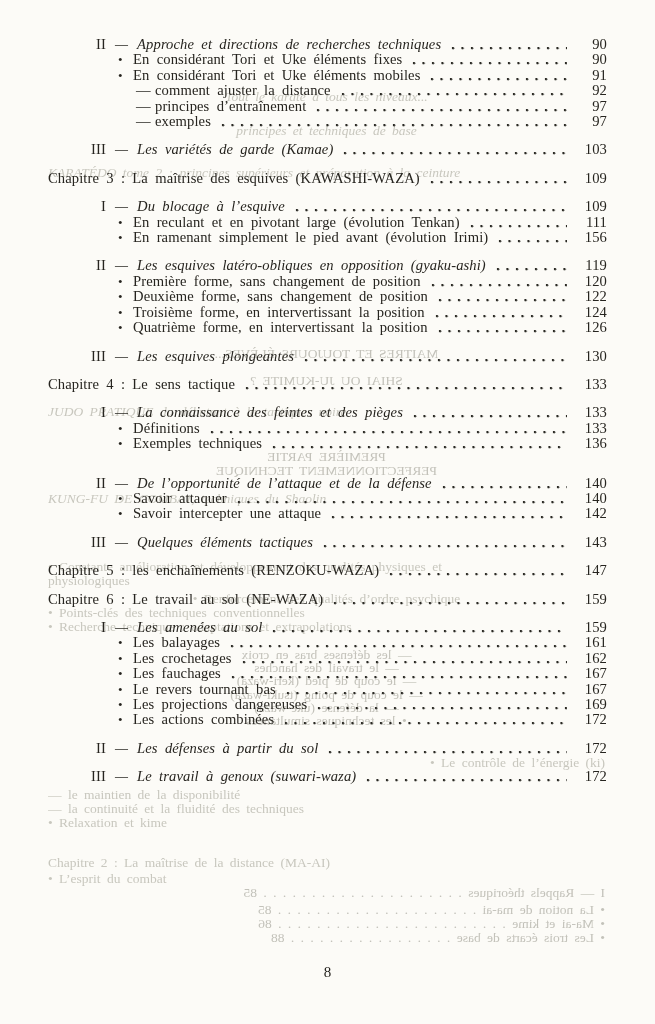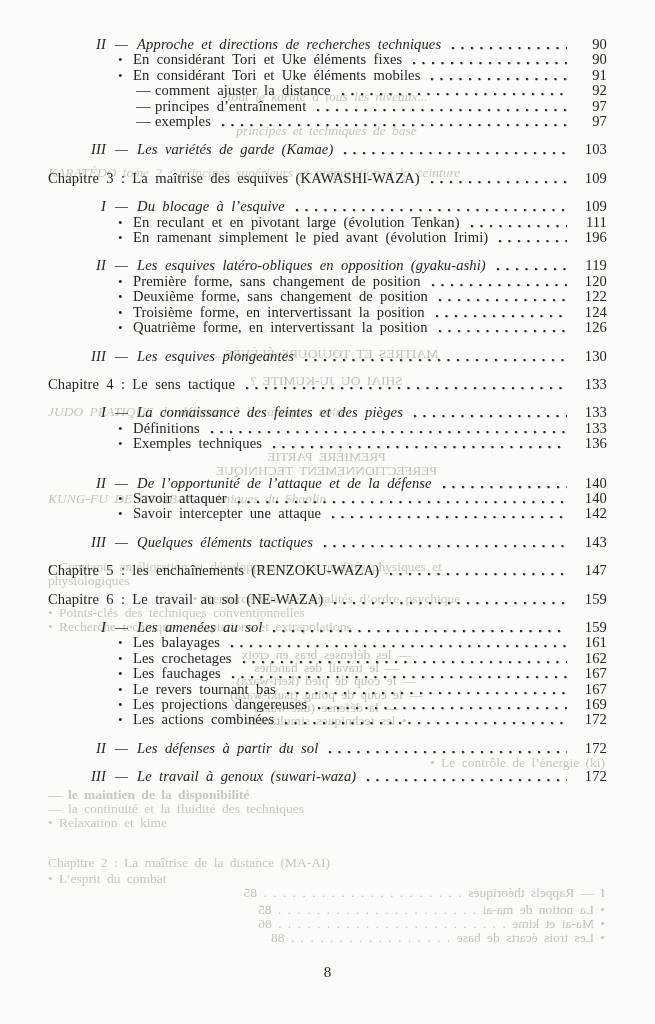--- a/index.html
+++ b/index.html
@@ -23,21 +23,21 @@
   .bleed.center{text-align:center;}
   
   .toc{position:absolute;left:0;right:0;top:37px;padding:0 48px;z-index:2;}
   .block{margin-bottom:13px;}
   .block.lg{margin-top:24px;}
   .row{
     display:flex;align-items:baseline;
     font-size:14.6px;line-height:15.4px;
     word-spacing:3.5px;letter-spacing:0.1px;
   }
-  .section .num{flex:none;width:58px;text-align:right;font-style:italic;}
+  .section .num{flex:none;width:58px;text-align:right;}
   .section .sep{flex:none;margin:0 9px;font-style:italic;}
   .section .label{font-style:italic;}
   .bullet{padding-left:70px;}
   .bullet .marker{flex:none;width:15px;font-size:13px;}
   .dash{padding-left:88px;}
   .dash .marker{flex:none;width:19px;}
   .label{white-space:nowrap;}
   .dots{
     flex:1 1 auto;min-width:10px;align-self:stretch;
     margin:0 6px 0 9px;
@@ -70,21 +70,21 @@
       <div class="bleed" style="top: 592px; text-align: center;">•  Renforcement des qualités d’ordre psychique</div>
       <div class="bleed" style="top: 606px;">•  Points-clés des techniques conventionnelles</div>
       <div class="bleed" style="top: 620px;">•  Recherche technique : adaptations et extrapolations</div>
       <div class="bleed mirrored center" style="top: 648px;">— les défenses bras en croix</div>
       <div class="bleed mirrored center" style="top: 661px;">— le travail des hanches</div>
       <div class="bleed mirrored center" style="top: 674px;">— le coup de pied (keri-waza)</div>
       <div class="bleed mirrored center" style="top: 688px;">— le coup de poing (tsuki-waza)</div>
       <div class="bleed mirrored center" style="top: 701px;">— la défense (uke-waza)</div>
       <div class="bleed mirrored center" style="top: 714px;">•  les techniques simultanées</div>
       <div class="bleed" style="top: 756px; text-align: right;">•  Le contrôle de l’énergie (ki)</div>
-      <div class="bleed" style="top: 788px; font-weight: bold;">— le maintien de la disponibilité</div>
+      <div class="bleed" style="top: 788px;">— le maintien de la disponibilité</div>
       <div class="bleed" style="top: 802px;">— la continuité et la fluidité des techniques</div>
       <div class="bleed" style="top: 816px;">•  Relaxation et kime</div>
       <div class="bleed" style="top: 832px; margin-top: 40px;">•  L’esprit du combat</div>
       <div class="bleed" style="top: 856px;">Chapitre 2 : La maîtrise de la distance (MA-AI)</div>
       <div class="bleed mirrored" style="top: 886px;">I — Rappels théoriques . . . . . . . . . . . . . . . . . . . . .   85</div>
       <div class="bleed mirrored" style="top: 903px;">•  La notion de ma-ai . . . . . . . . . . . . . . . . . . . . .   85</div>
       <div class="bleed mirrored" style="top: 917px;">•  Ma-ai et kime . . . . . . . . . . . . . . . . . . . . . . . .   86</div>
       <div class="bleed mirrored" style="top: 931px;">•  Les trois écarts de base . . . . . . . . . . . . . . . . .   88</div>
     </div>
   <div class="toc">
@@ -154,21 +154,21 @@
         <div class="row bullet">
           <span class="marker">•</span>
           <span class="label">En reculant et en pivotant large (évolution Tenkan)</span>
           <span class="dots"></span>
           <span class="pagenum">111</span>
         </div>
         <div class="row bullet">
           <span class="marker">•</span>
           <span class="label">En ramenant simplement le pied avant (évolution Irimi)</span>
           <span class="dots"></span>
-          <span class="pagenum">196</span>
+          <span class="pagenum">156</span>
         </div>
       </div>
       <div class="block">
         <div class="row section">
           <span class="num">II</span>
           <span class="sep">—</span>
           <span class="label">Les esquives latéro-obliques en opposition (gyaku-ashi)</span>
           <span class="dots"></span>
           <span class="pagenum">119</span>
         </div>

